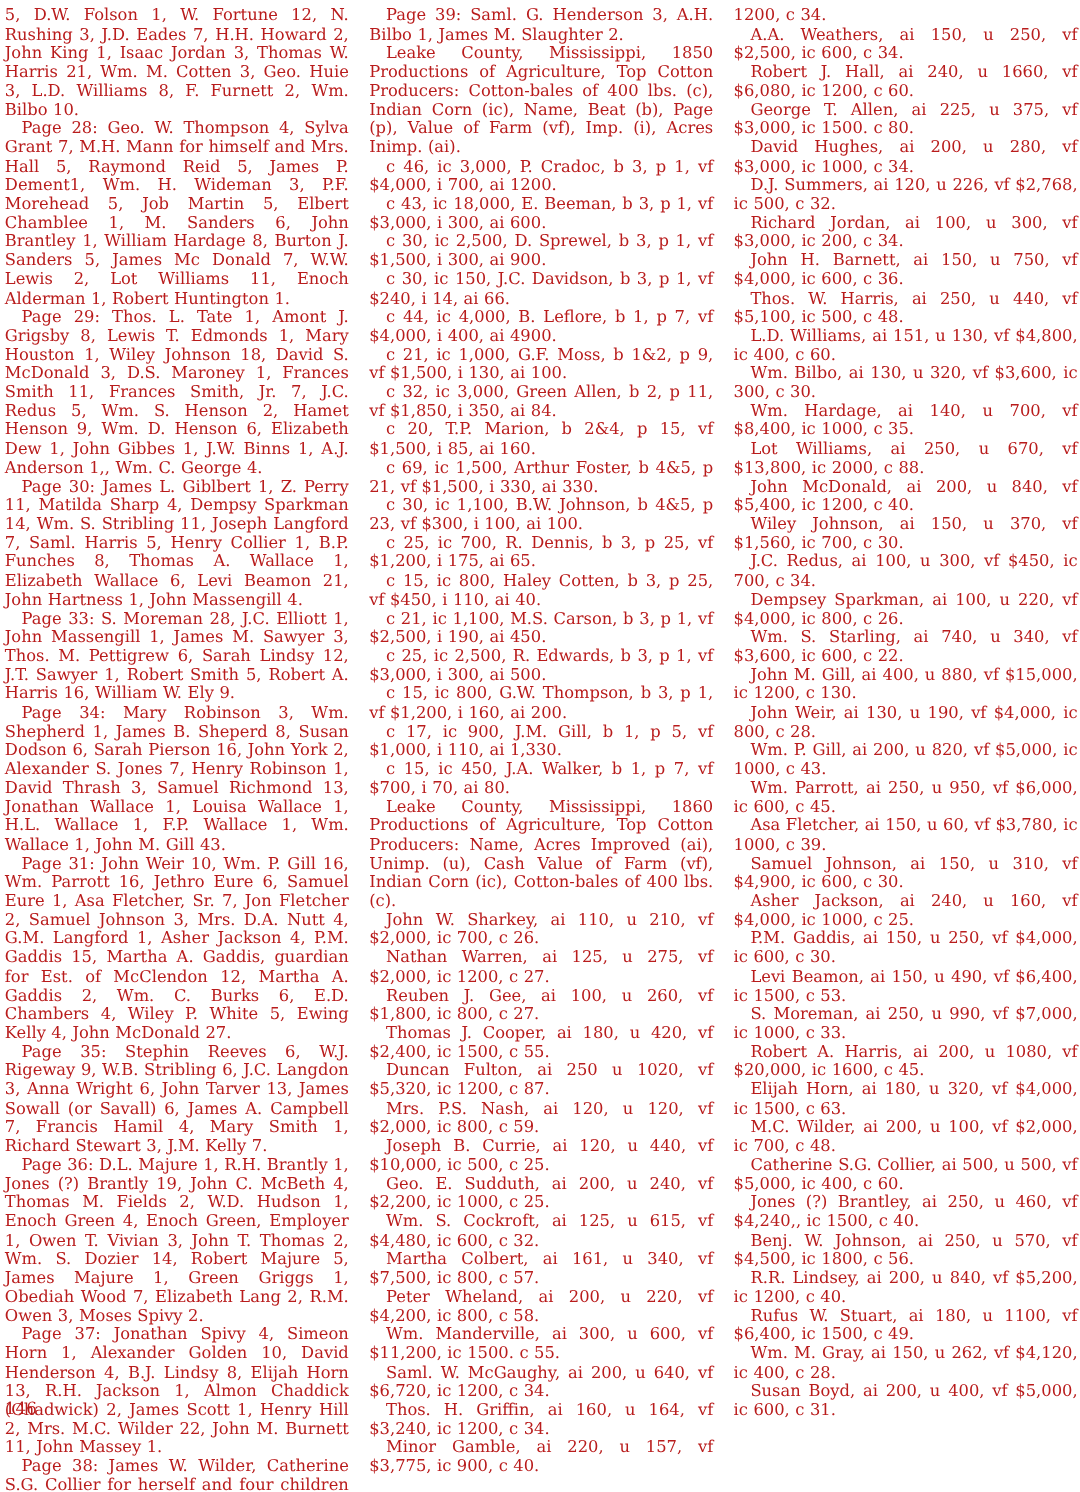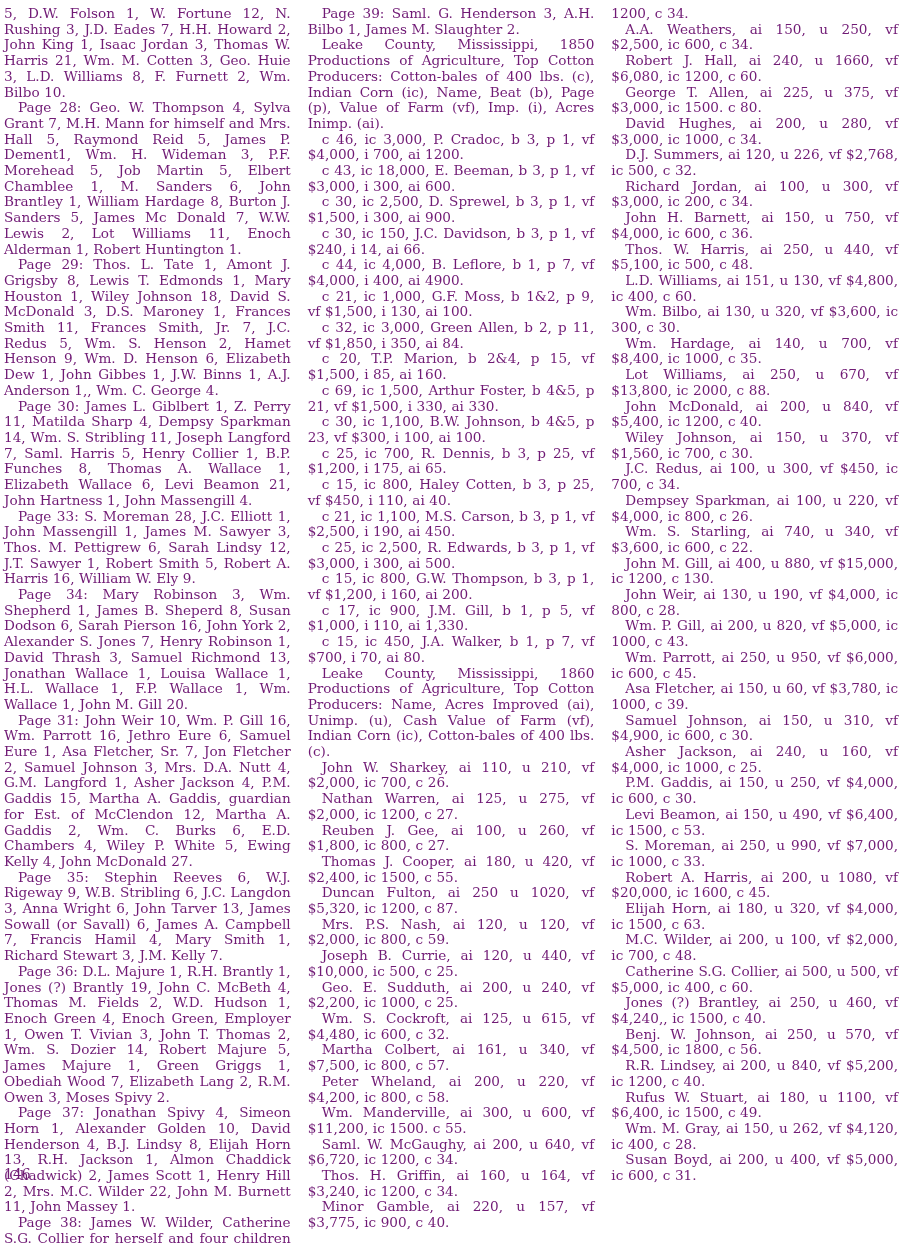--- a/index.html
+++ b/index.html
@@ -5,21 +5,21 @@
   html, body {
     margin: 0;
     padding: 0;
     background: #ffffff;
   }
   .page {
     position: relative;
     width: 900px;
     height: 1243px;
     background: #ffffff;
-    color: #701a75;
+    color: #b91c1c;
     font-family: "DejaVu Serif", "Liberation Serif", serif;
     font-size: 13.6px;
     line-height: 15.7px;
     overflow: hidden;
     box-sizing: border-box;
     padding: 6px 2px 0 4px;
   }
   .columns {
     display: flex;
     gap: 17px;
@@ -50,21 +50,21 @@
 <body>
 
 <div class="page">
   <div class="columns">
     <div class="column">
         <p class="para noindent">5, D.W. Folson 1, W. Fortune 12, N. Rushing 3, J.D. Eades 7, H.H. Howard 2, John King 1, Isaac Jordan 3, Thomas W. Harris 21, Wm. M. Cotten 3, Geo. Huie 3, L.D. Williams 8, F. Furnett 2, Wm. Bilbo 10.</p>
         <p class="para">Page 28: Geo. W. Thompson 4, Sylva Grant 7, M.H. Mann for himself and Mrs. Hall 5, Raymond Reid 5, James P. Dement1, Wm. H. Wideman 3, P.F. Morehead 5, Job Martin 5, Elbert Chamblee 1, M. Sanders 6, John Brantley 1, William Hardage 8, Burton J. Sanders 5, James Mc Donald 7, W.W. Lewis 2, Lot Williams 11, Enoch Alderman 1, Robert Huntington 1.</p>
         <p class="para">Page 29: Thos. L. Tate 1, Amont J. Grigsby 8, Lewis T. Edmonds 1, Mary Houston 1, Wiley Johnson 18, David S. McDonald 3, D.S. Maroney 1, Frances Smith 11, Frances Smith, Jr. 7, J.C. Redus 5, Wm. S. Henson 2, Hamet Henson 9, Wm. D. Henson 6, Elizabeth Dew 1, John Gibbes 1, J.W. Binns 1, A.J. Anderson 1,, Wm. C. George 4.</p>
         <p class="para">Page 30: James L. Giblbert 1, Z. Perry 11, Matilda Sharp 4, Dempsy Sparkman 14, Wm. S. Stribling 11, Joseph Langford 7, Saml. Harris 5, Henry Collier 1, B.P. Funches 8, Thomas A. Wallace 1, Elizabeth Wallace 6, Levi Beamon 21, John Hartness 1, John Massengill 4.</p>
         <p class="para">Page 33: S. Moreman 28, J.C. Elliott 1, John Massengill 1, James M. Sawyer 3, Thos. M. Pettigrew 6, Sarah Lindsy 12, J.T. Sawyer 1, Robert Smith 5, Robert A. Harris 16, William W. Ely 9.</p>
-        <p class="para">Page 34: Mary Robinson 3, Wm. Shepherd 1, James B. Sheperd 8, Susan Dodson 6, Sarah Pierson 16, John York 2, Alexander S. Jones 7, Henry Robinson 1, David Thrash 3, Samuel Richmond 13, Jonathan Wallace 1, Louisa Wallace 1, H.L. Wallace 1, F.P. Wallace 1, Wm. Wallace 1, John M. Gill 20.</p>
+        <p class="para">Page 34: Mary Robinson 3, Wm. Shepherd 1, James B. Sheperd 8, Susan Dodson 6, Sarah Pierson 16, John York 2, Alexander S. Jones 7, Henry Robinson 1, David Thrash 3, Samuel Richmond 13, Jonathan Wallace 1, Louisa Wallace 1, H.L. Wallace 1, F.P. Wallace 1, Wm. Wallace 1, John M. Gill 43.</p>
         <p class="para">Page 31: John Weir 10, Wm. P. Gill 16, Wm. Parrott 16, Jethro Eure 6, Samuel Eure 1, Asa Fletcher, Sr. 7, Jon Fletcher 2, Samuel Johnson 3, Mrs. D.A. Nutt 4, G.M. Langford 1, Asher Jackson 4, P.M. Gaddis 15, Martha A. Gaddis, guardian for Est. of McClendon 12, Martha A. Gaddis 2, Wm. C. Burks 6, E.D. Chambers 4, Wiley P. White 5, Ewing Kelly 4, John McDonald 27.</p>
         <p class="para">Page 35: Stephin Reeves 6, W.J. Rigeway 9, W.B. Stribling 6, J.C. Langdon 3, Anna Wright 6, John Tarver 13, James Sowall (or Savall) 6, James A. Campbell 7, Francis Hamil 4, Mary Smith 1, Richard Stewart 3, J.M. Kelly 7.</p>
         <p class="para">Page 36: D.L. Majure 1, R.H. Brantly 1, Jones (?) Brantly 19, John C. McBeth 4, Thomas M. Fields 2, W.D. Hudson 1, Enoch Green 4, Enoch Green, Employer 1, Owen T. Vivian 3, John T. Thomas 2, Wm. S. Dozier 14, Robert Majure 5, James Majure 1, Green Griggs 1, Obediah Wood 7, Elizabeth Lang 2, R.M. Owen 3, Moses Spivy 2.</p>
         <p class="para">Page 37: Jonathan Spivy 4, Simeon Horn 1, Alexander Golden 10, David Henderson 4, B.J. Lindsy 8, Elijah Horn 13, R.H. Jackson 1, Almon Chaddick (Chadwick) 2, James Scott 1, Henry Hill 2, Mrs. M.C. Wilder 22, John M. Burnett 11, John Massey 1.</p>
         <p class="para">Page 38: James W. Wilder, Catherine S.G. Collier for herself and four children 20, Julia Collier 3, Emma Collier 4, Eugene W. Collier 3, George W.S. Collier 2, James Treadwell 2, Dr. J.L. Plunket 2, John A. Hanson for himself and one other 7, Rebecca C. Graham 5, James W. Wilder, guardian for six minors 21, Mary Woodward 5, John Massey 1, Martha A. Teat 15.</p>
       </div>
     <div class="column">
         <p class="para">Page 39: Saml. G. Henderson 3, A.H. Bilbo 1, James M. Slaughter 2.</p>
         <p class="para">Leake County, Mississippi, 1850 Productions of Agriculture, Top Cotton Producers: Cotton-bales of 400 lbs. (c), Indian Corn (ic), Name, Beat (b), Page (p), Value of Farm (vf), Imp. (i), Acres Inimp. (ai).</p>
         <p class="para">c 46, ic 3,000, P. Cradoc, b 3, p 1, vf $4,000, i 700, ai 1200.</p>

